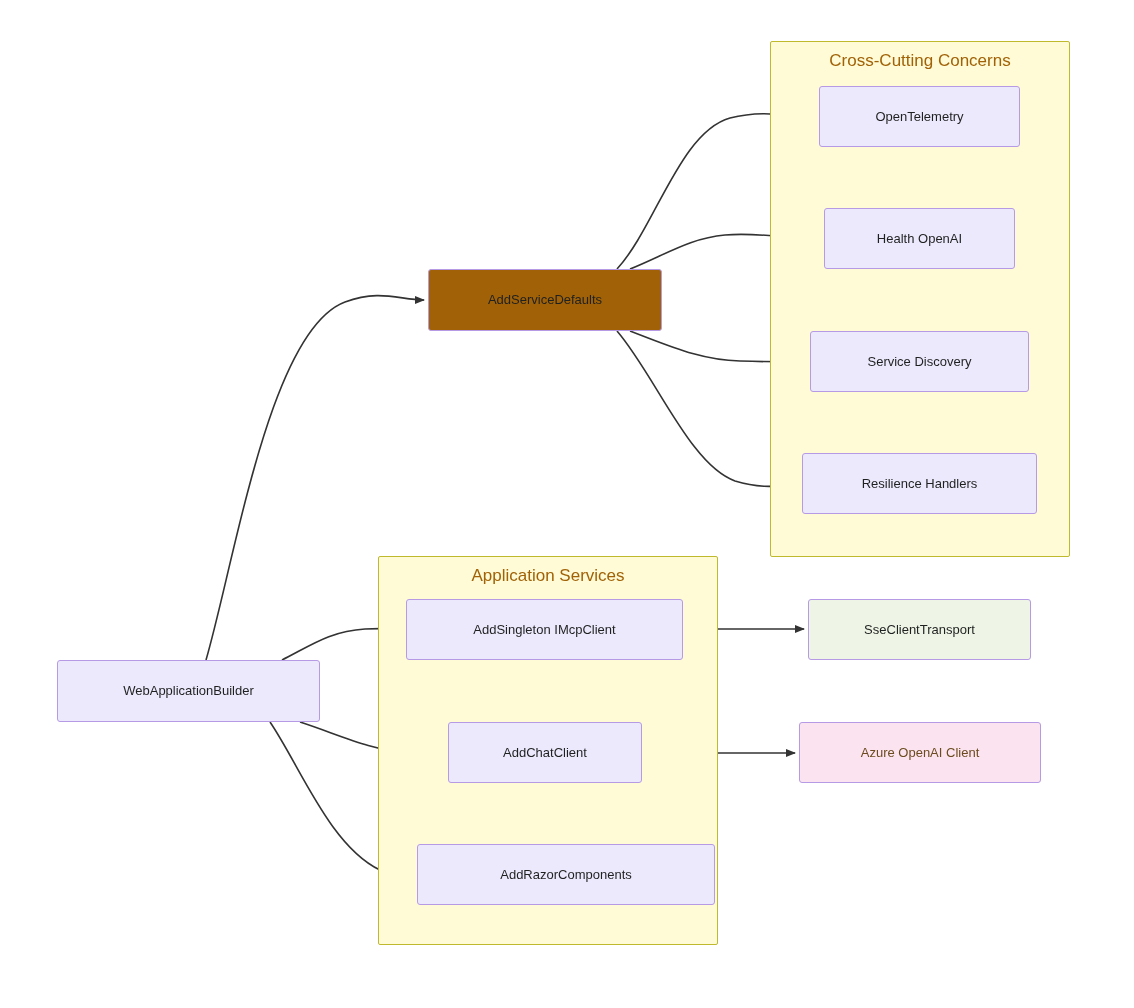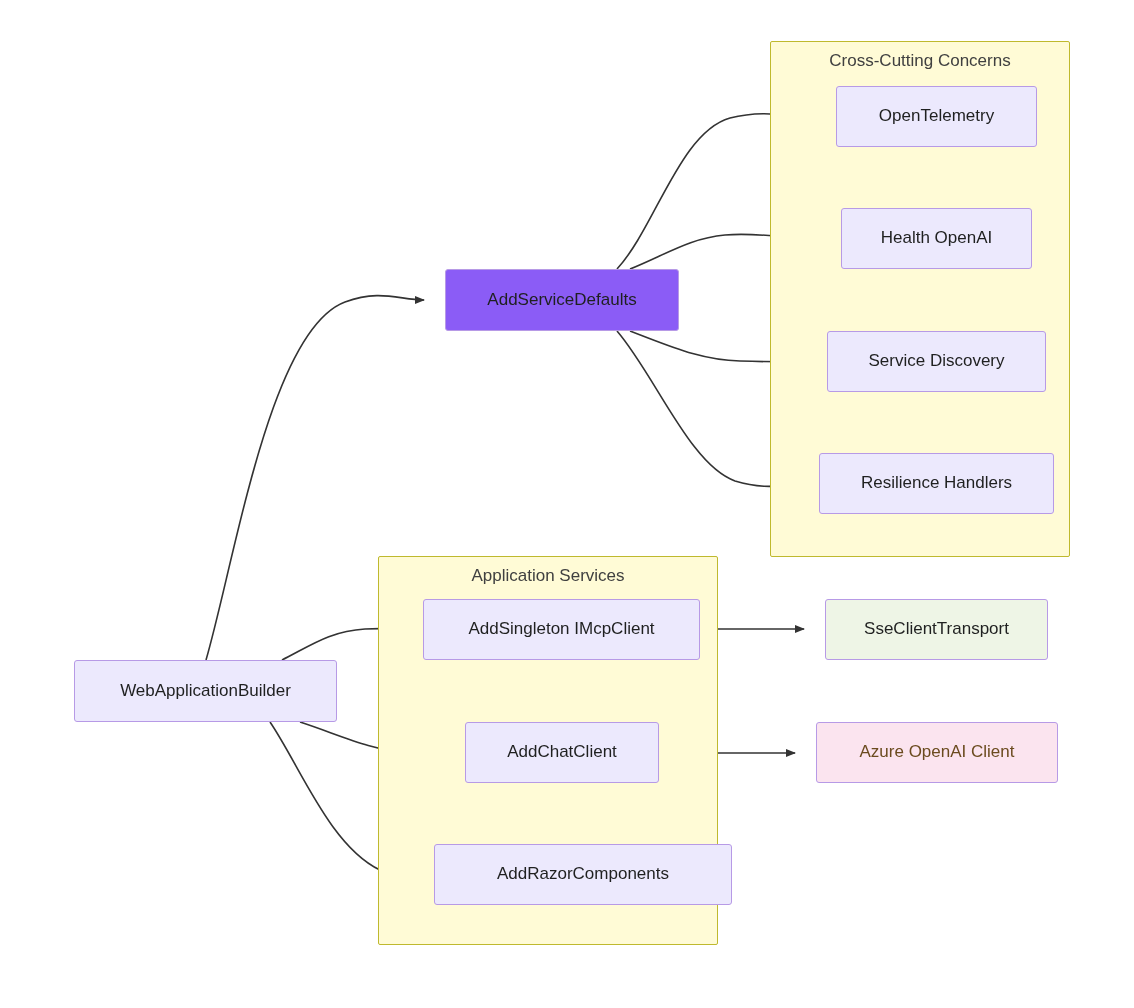--- a/index.html
+++ b/index.html
@@ -32,43 +32,42 @@
     border: 1.4px solid #bfb92e;
     border-radius: 2px;
   }
   .subgraph-title {
     position: absolute;
     left: 0;
     right: 0;
     top: 9px;
     text-align: center;
     font-size: 17px;
-    color: #404040;
+    color: #a16207;
     font-family: "Liberation Sans", sans-serif;
     white-space: nowrap;
   }
   .node {
     position: absolute;
     box-sizing: border-box;
     display: flex;
     align-items: center;
     justify-content: center;
     border: 1.4px solid #b79ae6;
     border-radius: 3px;
-    font-size: 17px;
+    font-size: 13px;
     color: #1f2020;
     background: #ece9fd;
     text-align: center;
     line-height: 1.2;
     font-family: "Liberation Sans", sans-serif;
     white-space: nowrap;
-    margin-left: 17px;
   }
   .node.fill-default { background: #ece9fd; }
-  .node.fill-blue    { background: #8b5cf6; }
+  .node.fill-blue    { background: #a16207; }
   .node.fill-green   { background: #eef5e6; }
   .node.fill-pink    { background: #fbe4ef; }
   .node.fill-pink .node-label { color: #6b4b1f; }
   .node-label { pointer-events: none; }
 </style>
 </head>
 <body>
 
 <div id="diagram-canvas">
 

